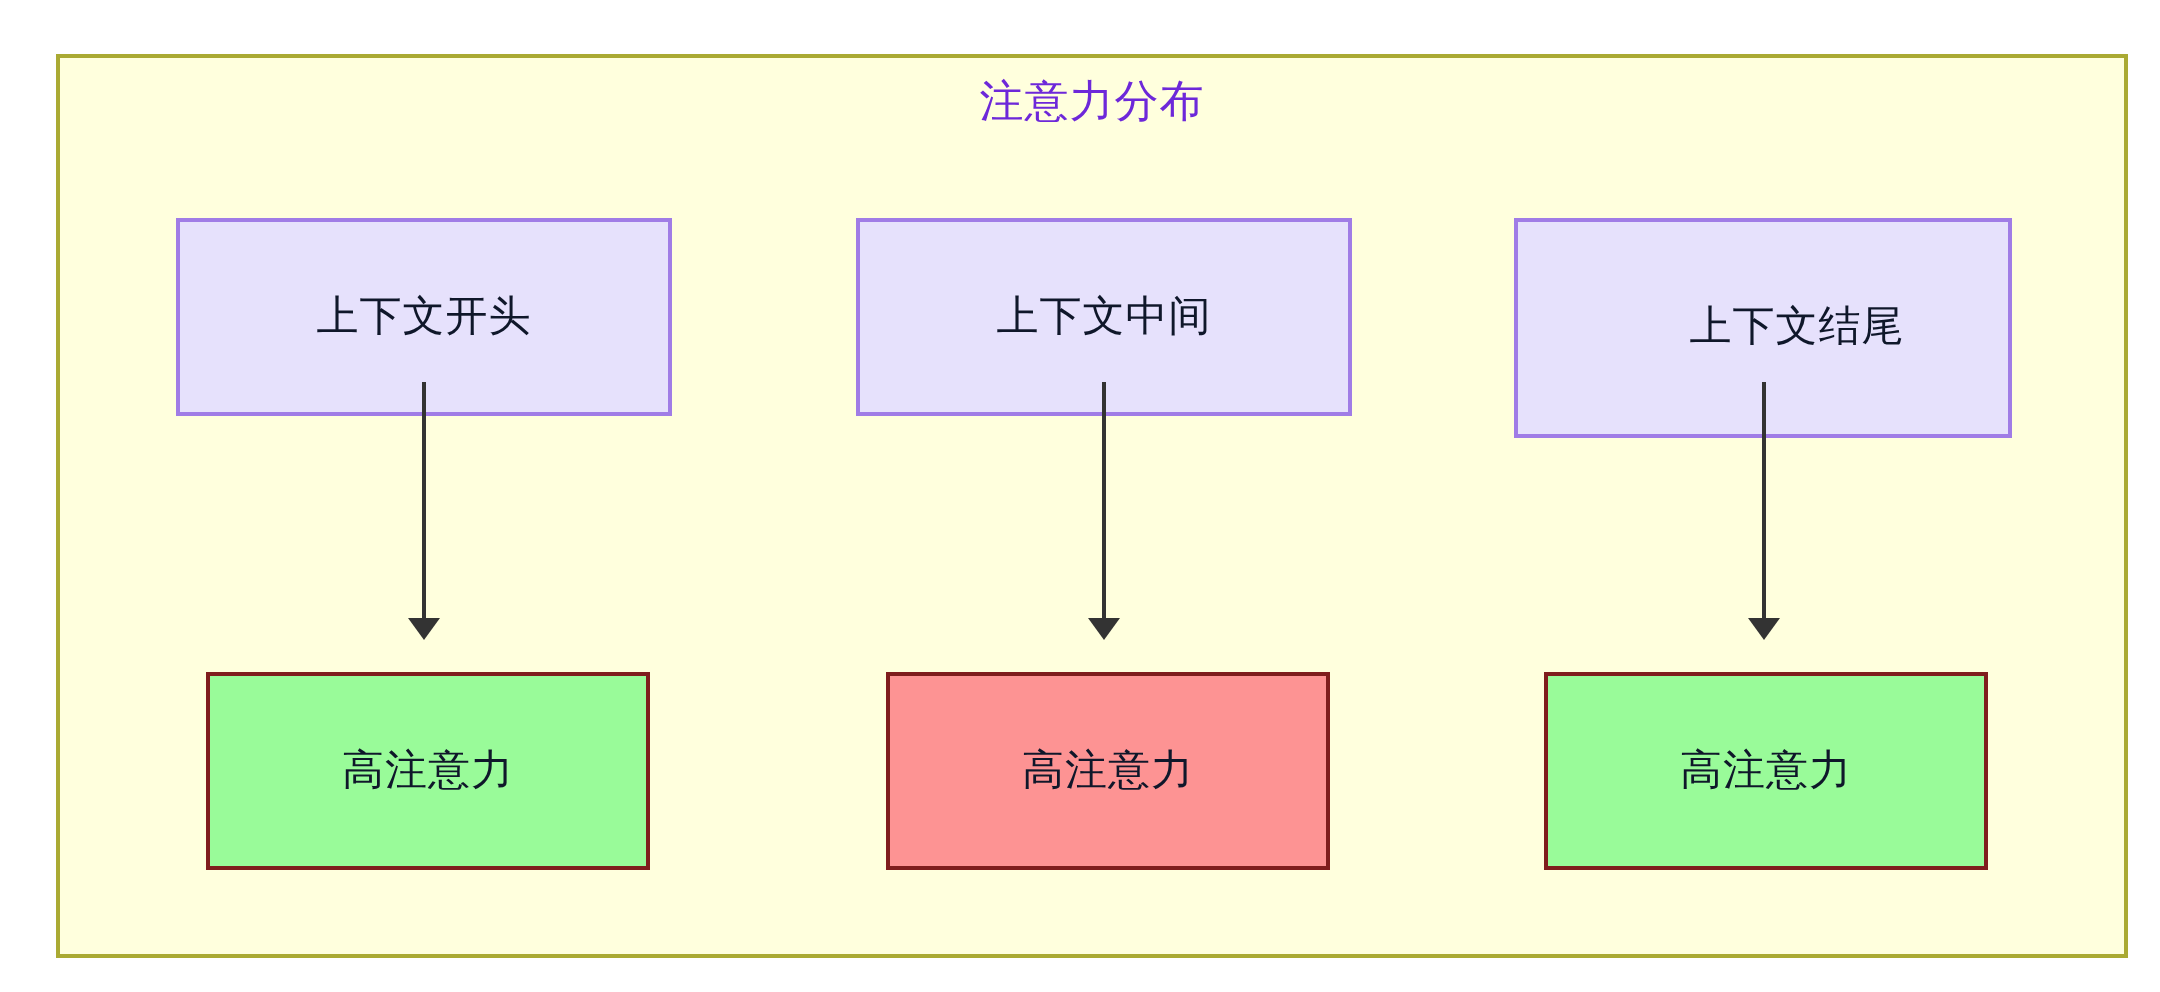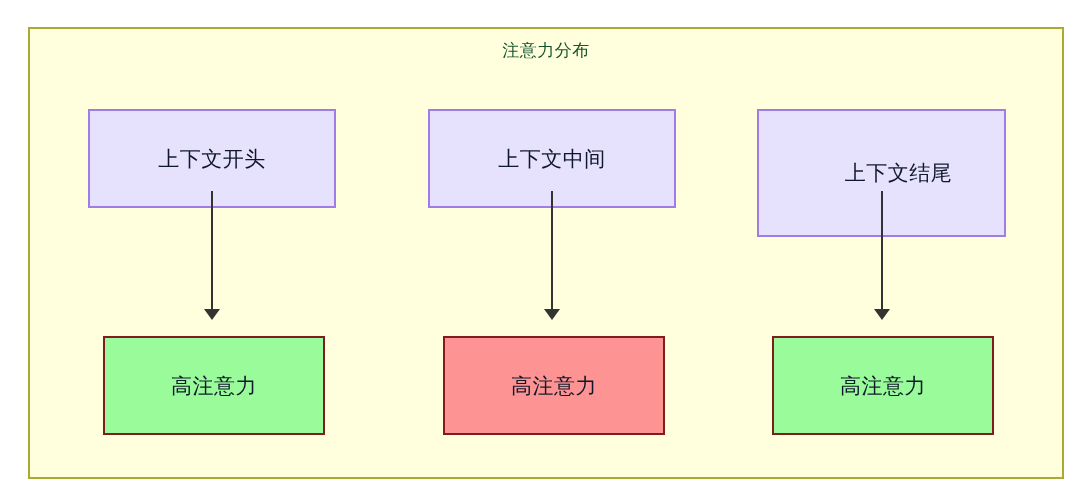--- a/index.html
+++ b/index.html
@@ -29,23 +29,23 @@
     background: #ffffdd;
     border: 2px solid #aaaa33;
     box-sizing: border-box;
   }
   .diagram-title {
     position: absolute;
     left: 0;
     top: 9px;
     width: 100%;
     text-align: center;
-    font-size: 17px;
+    font-size: 22px;
     line-height: 26px;
-    color: #14532d;
+    color: #6d28d9;
     letter-spacing: 0.5px;
     white-space: nowrap;
   }
   
   .node {
     position: absolute;
     box-sizing: border-box;
     display: flex;
     align-items: center;
     justify-content: center;
@@ -92,21 +92,21 @@
     <div class="diagram-title">注意力分布</div>
 
     <div class="node node-context" style="left:58px; top:63px; width:248px; height:99px;">
       <span>上下文开头</span>
     </div>
 
     <div class="node node-context" style="left:398px; top:63px; width:248px; height:99px;">
       <span>上下文中间</span>
     </div>
 
-    <div class="node node-context" style="left:727px; top:63px; width:249px; height:128px;padding-left:34px;">
+    <div class="node node-context" style="left:727px; top:63px; width:249px; height:110px;padding-left:34px;">
       <span>上下文结尾</span>
     </div>
 
     <div class="edge" style="left:181px; top:162px; height:125px;"></div>
     <div class="arrowhead" style="left:174px; top:280px;"></div>
 
     <div class="edge" style="left:521px; top:162px; height:125px;"></div>
     <div class="arrowhead" style="left:514px; top:280px;"></div>
 
     <div class="edge" style="left:851px; top:162px; height:125px;"></div>

